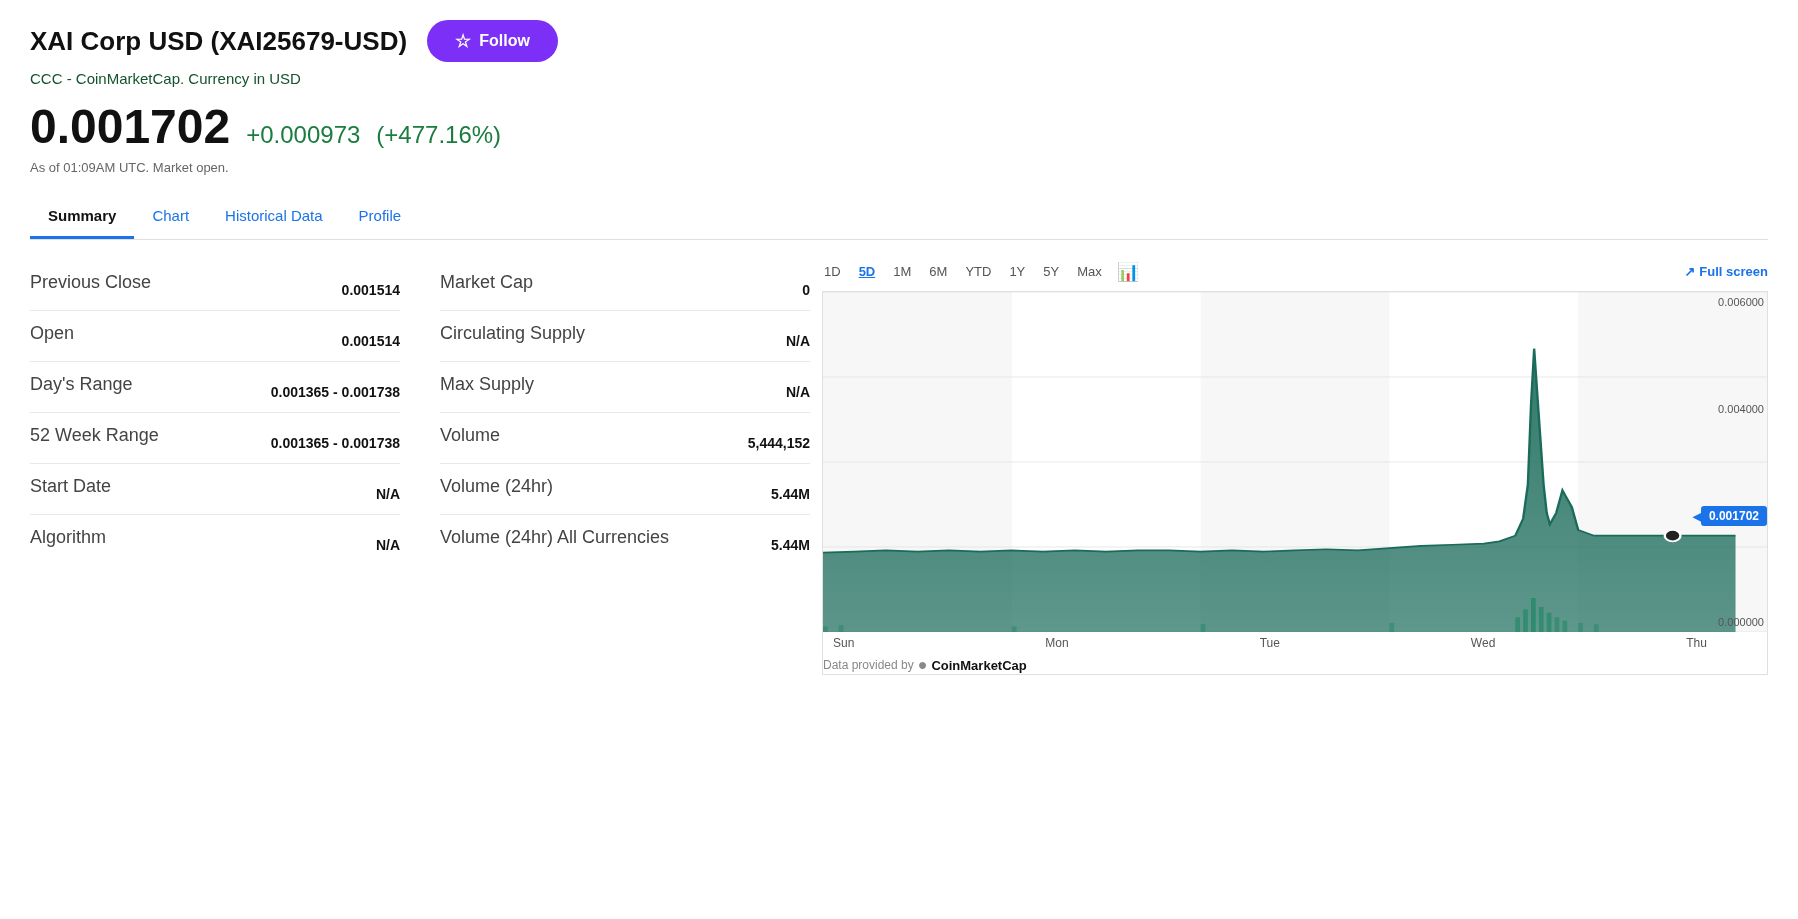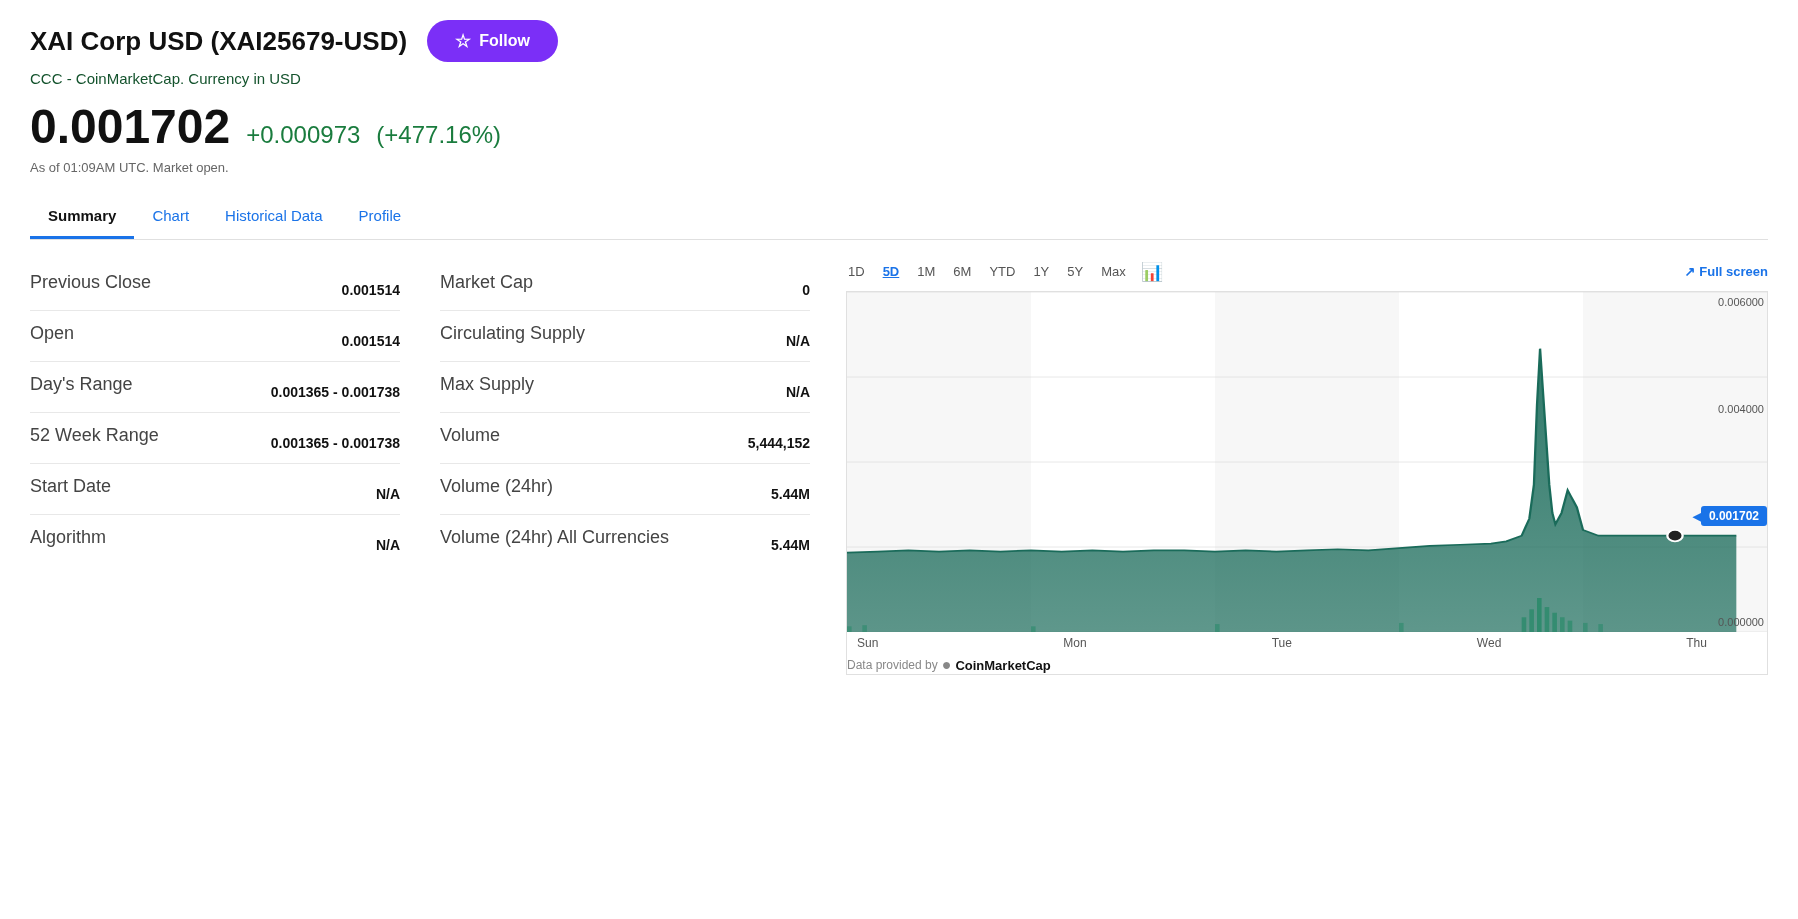--- a/index.html
+++ b/index.html
@@ -33,21 +33,21 @@
     .content-area { display: flex; gap: 0; margin-top: 0; padding-top: 20px; }
 
     .data-tables { flex: 0 0 780px; display: flex; gap: 40px; }
     .data-col { flex: 1; }
 
     .data-row { display: flex; justify-content: space-between; align-items: flex-start; padding: 12px 0; border-bottom: 1px solid #e8e8e8; }
     .data-row:last-child { border-bottom: none; }
     .data-label { color: #444; font-size: 18px; }
     .data-value { font-weight: 700; font-size: 14px; color: #111; text-align: right; margin-top: 10px; }
 
-    .chart-area { flex: 1; margin-left: 36px; }
+    .chart-area { flex: 1; margin-left: 12px; }
     .chart-controls { display: flex; align-items: center; gap: 14px; margin-bottom: 8px; flex-wrap: wrap; }
     .time-btn { background: none; border: none; font-size: 13px; color: #555; cursor: pointer; padding: 4px 2px; font-weight: 500; }
     .time-btn.active { color: #1a73e8; font-weight: 700; text-decoration: underline; }
     .fullscreen-btn { margin-left: auto; color: #1a73e8; font-size: 13px; cursor: pointer; font-weight: 600; display: flex; align-items: center; gap: 4px; }
 
     .chart-wrapper { position: relative; background: #fff; border: 1px solid #e0e0e0; }
     .chart-svg-container { width: 100%; height: 340px; position: relative; }
 
     svg.chart { width: 100%; height: 100%; }
 

